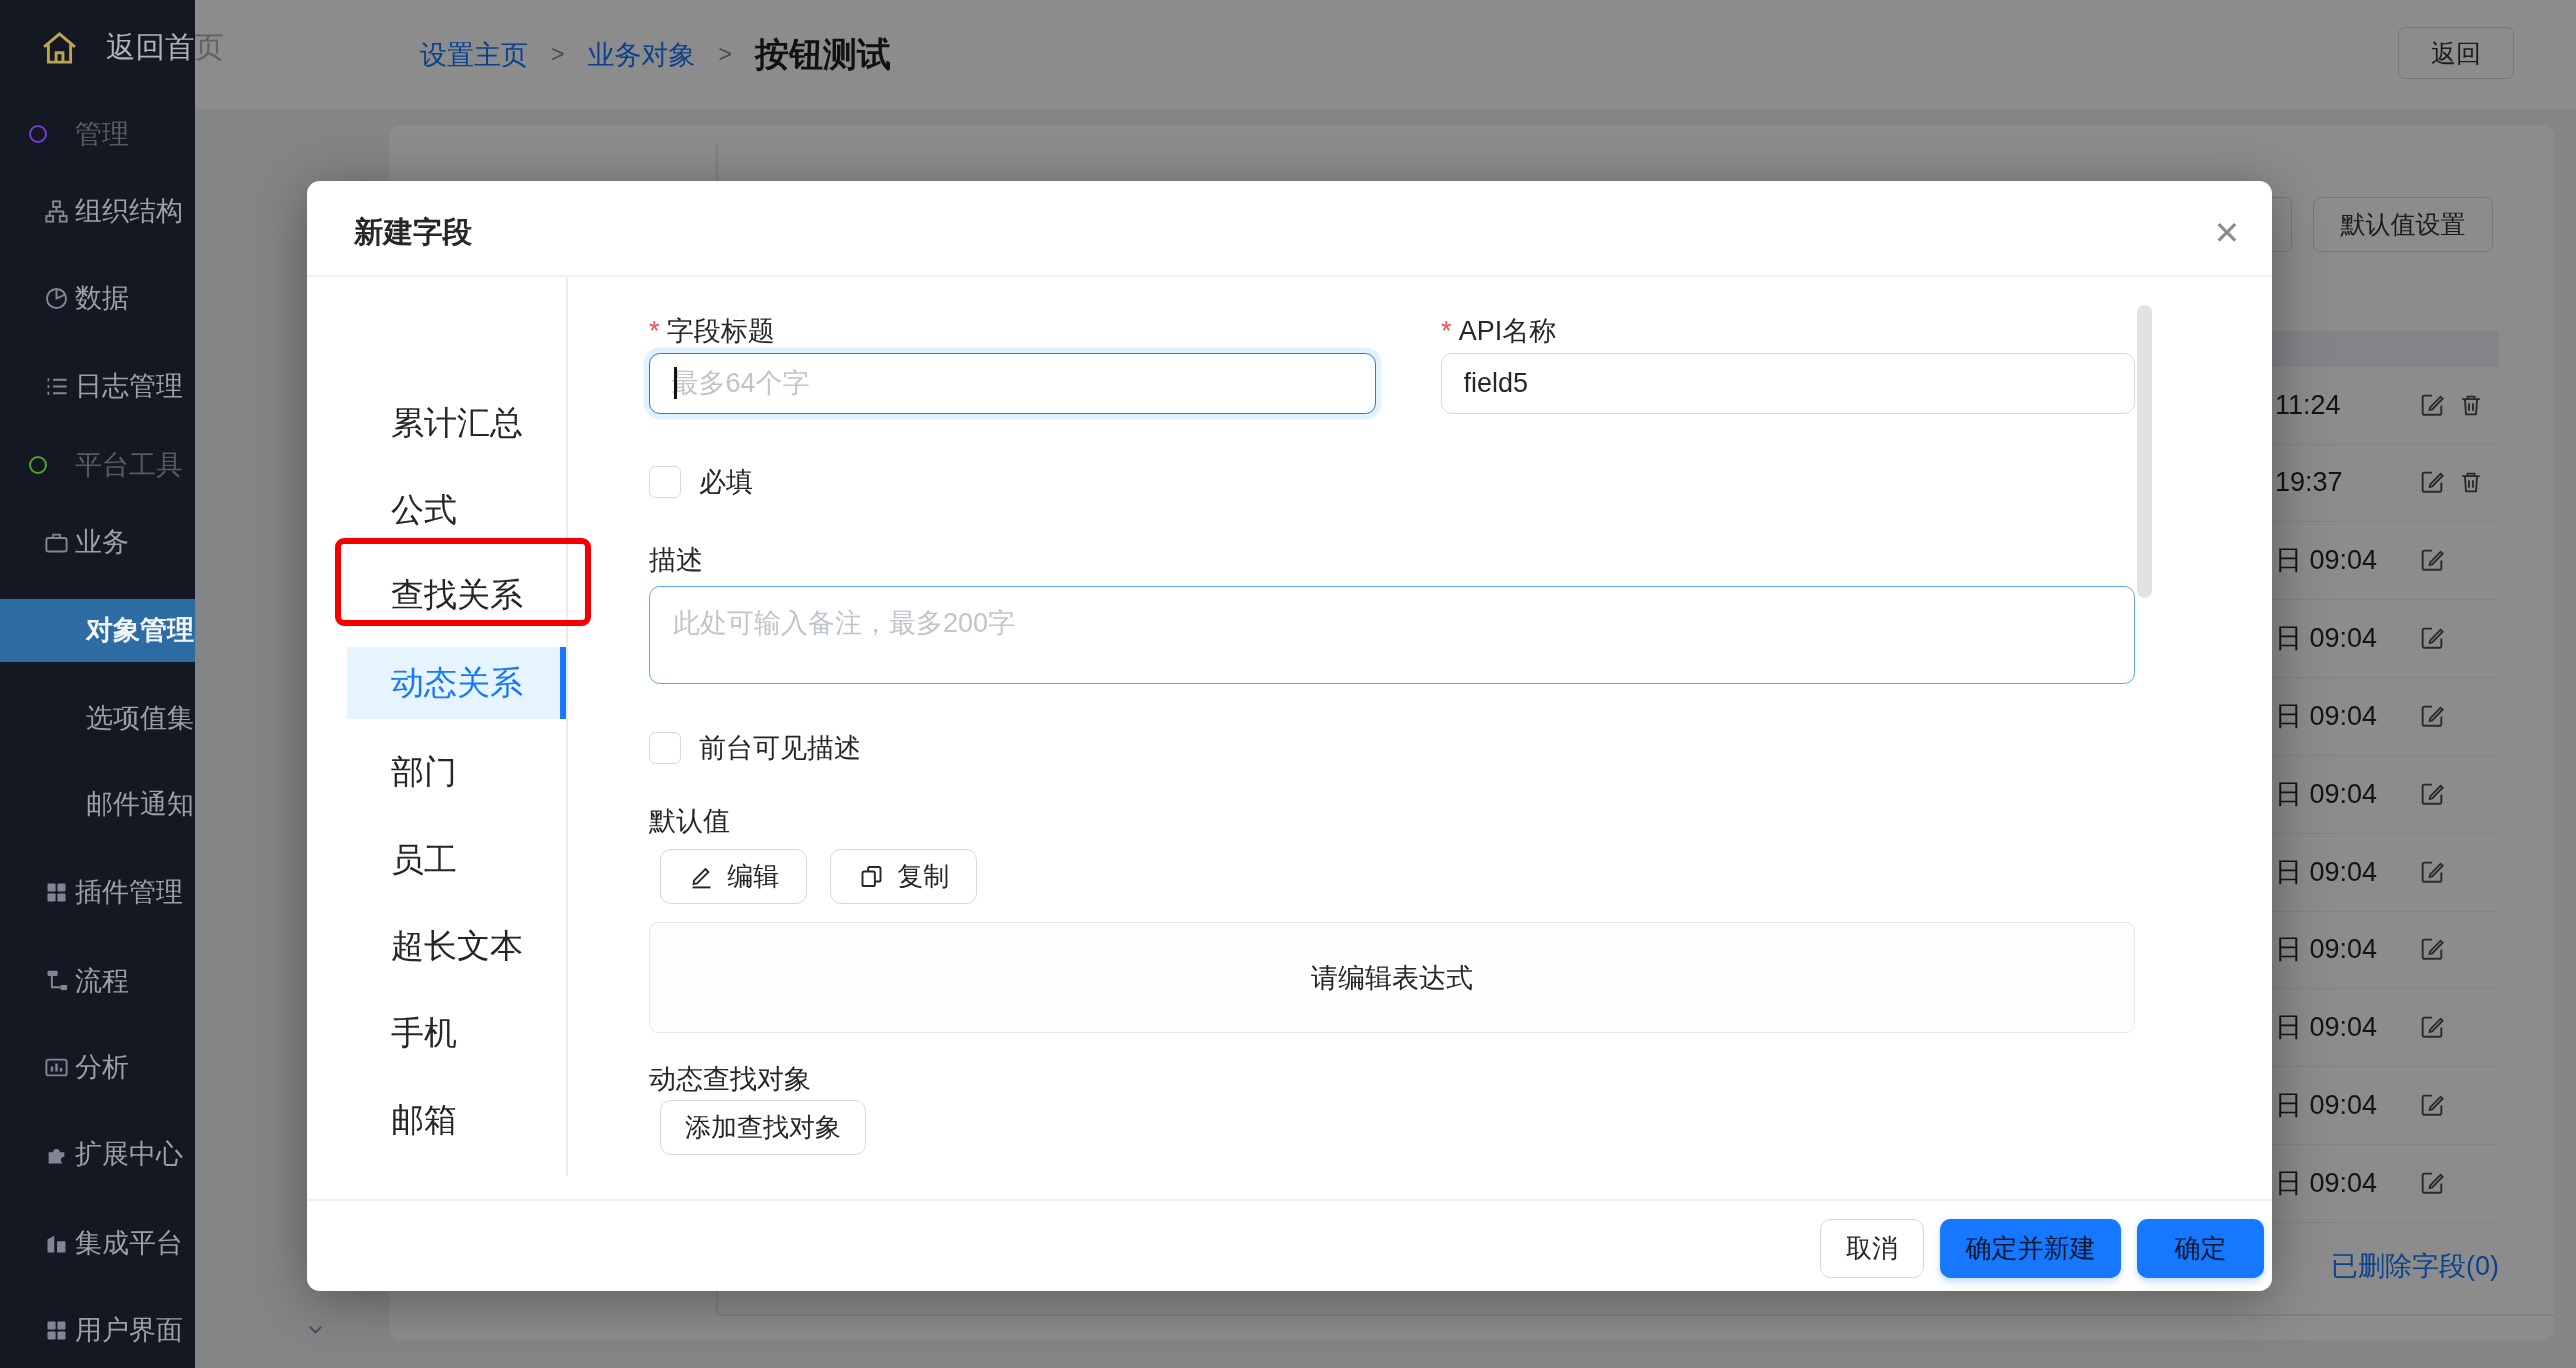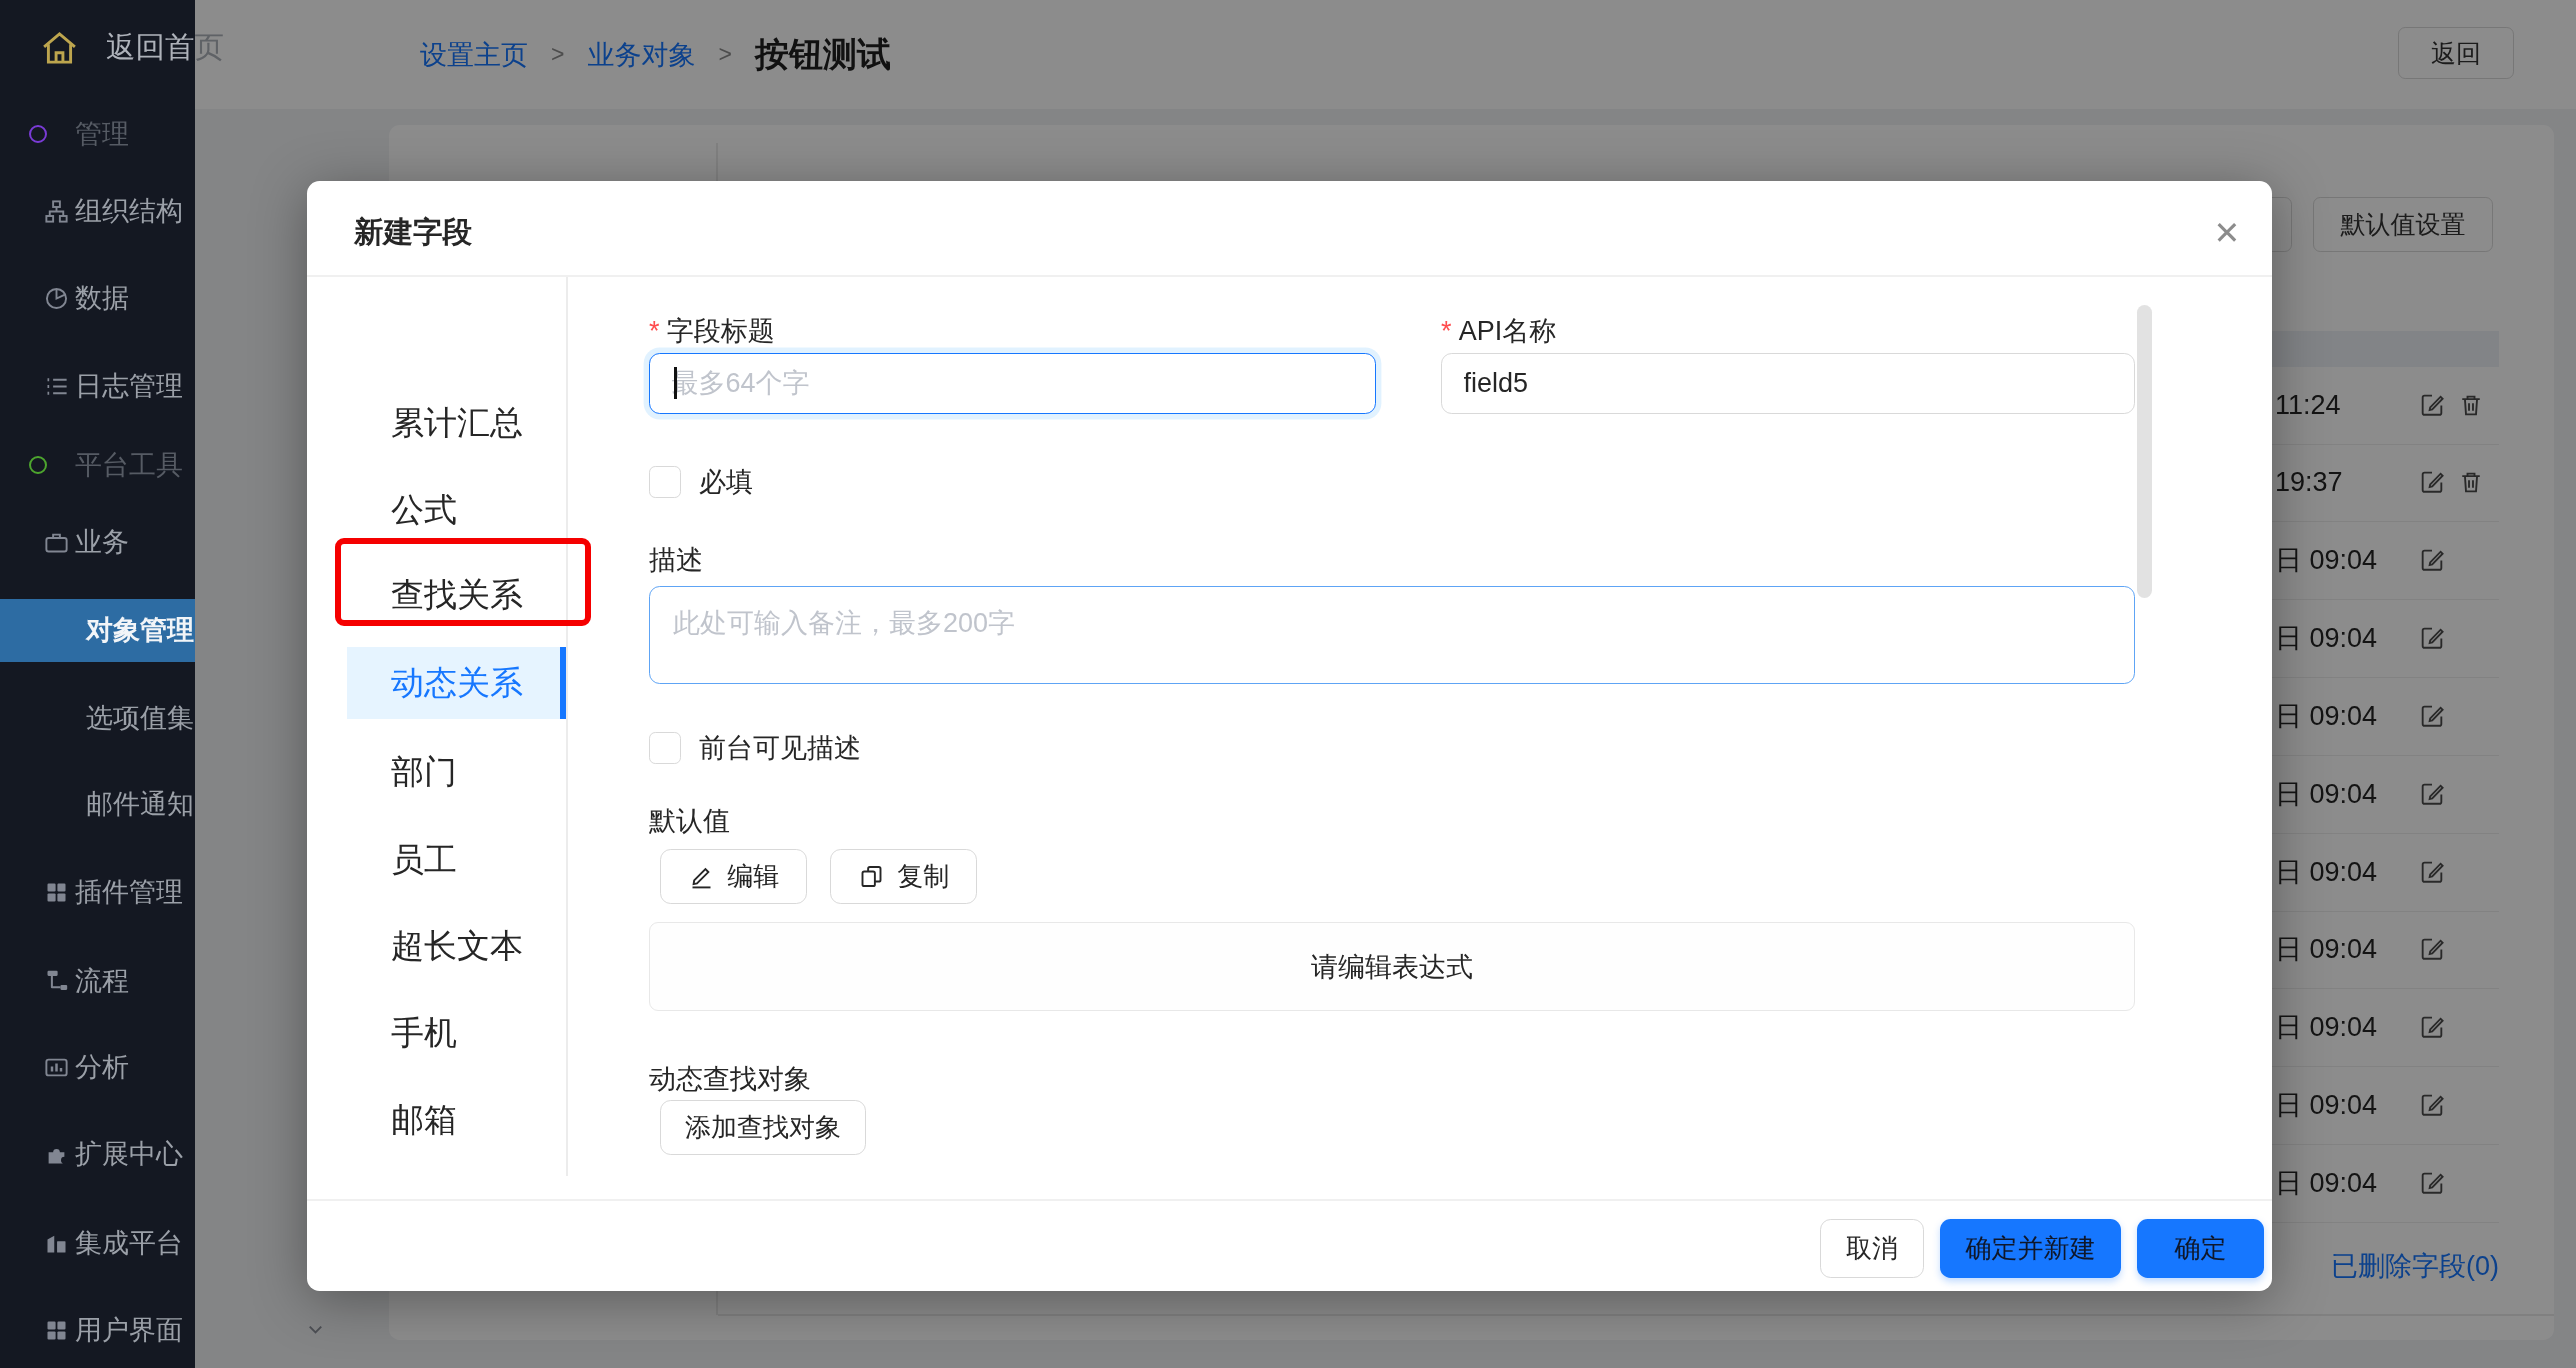--- a/index.html
+++ b/index.html
@@ -353,21 +353,21 @@
         <span>编辑</span>
       </div>
       <div class="m-btn" style="left:523px;top:572px;width:147px;height:55px">
         <svg viewBox="0 0 24 24" fill="none" stroke="currentColor" stroke-width="1.7">
             <rect x="9" y="3.5" width="11" height="13" rx="1.5"></rect>
             <rect x="4" y="7.5" width="11" height="13" rx="1.5" fill="#fff"></rect>
           </svg>
         <span>复制</span>
       </div>
 
-      <div class="expr-box" style="left:342px;top:645px;width:1486px;height:89px">
+      <div class="expr-box" style="left:342px;top:645px;width:1486px;height:111px">
         <span>请编辑表达式</span>
       </div>
 
       <div class="f-label" style="left:342px;top:784px">动态查找对象</div>
       <div class="m-btn" style="left:353px;top:823px;width:206px;height:55px">
         <span>添加查找对象</span>
       </div>
 
       <div class="m-scroll"></div>
     </div>

